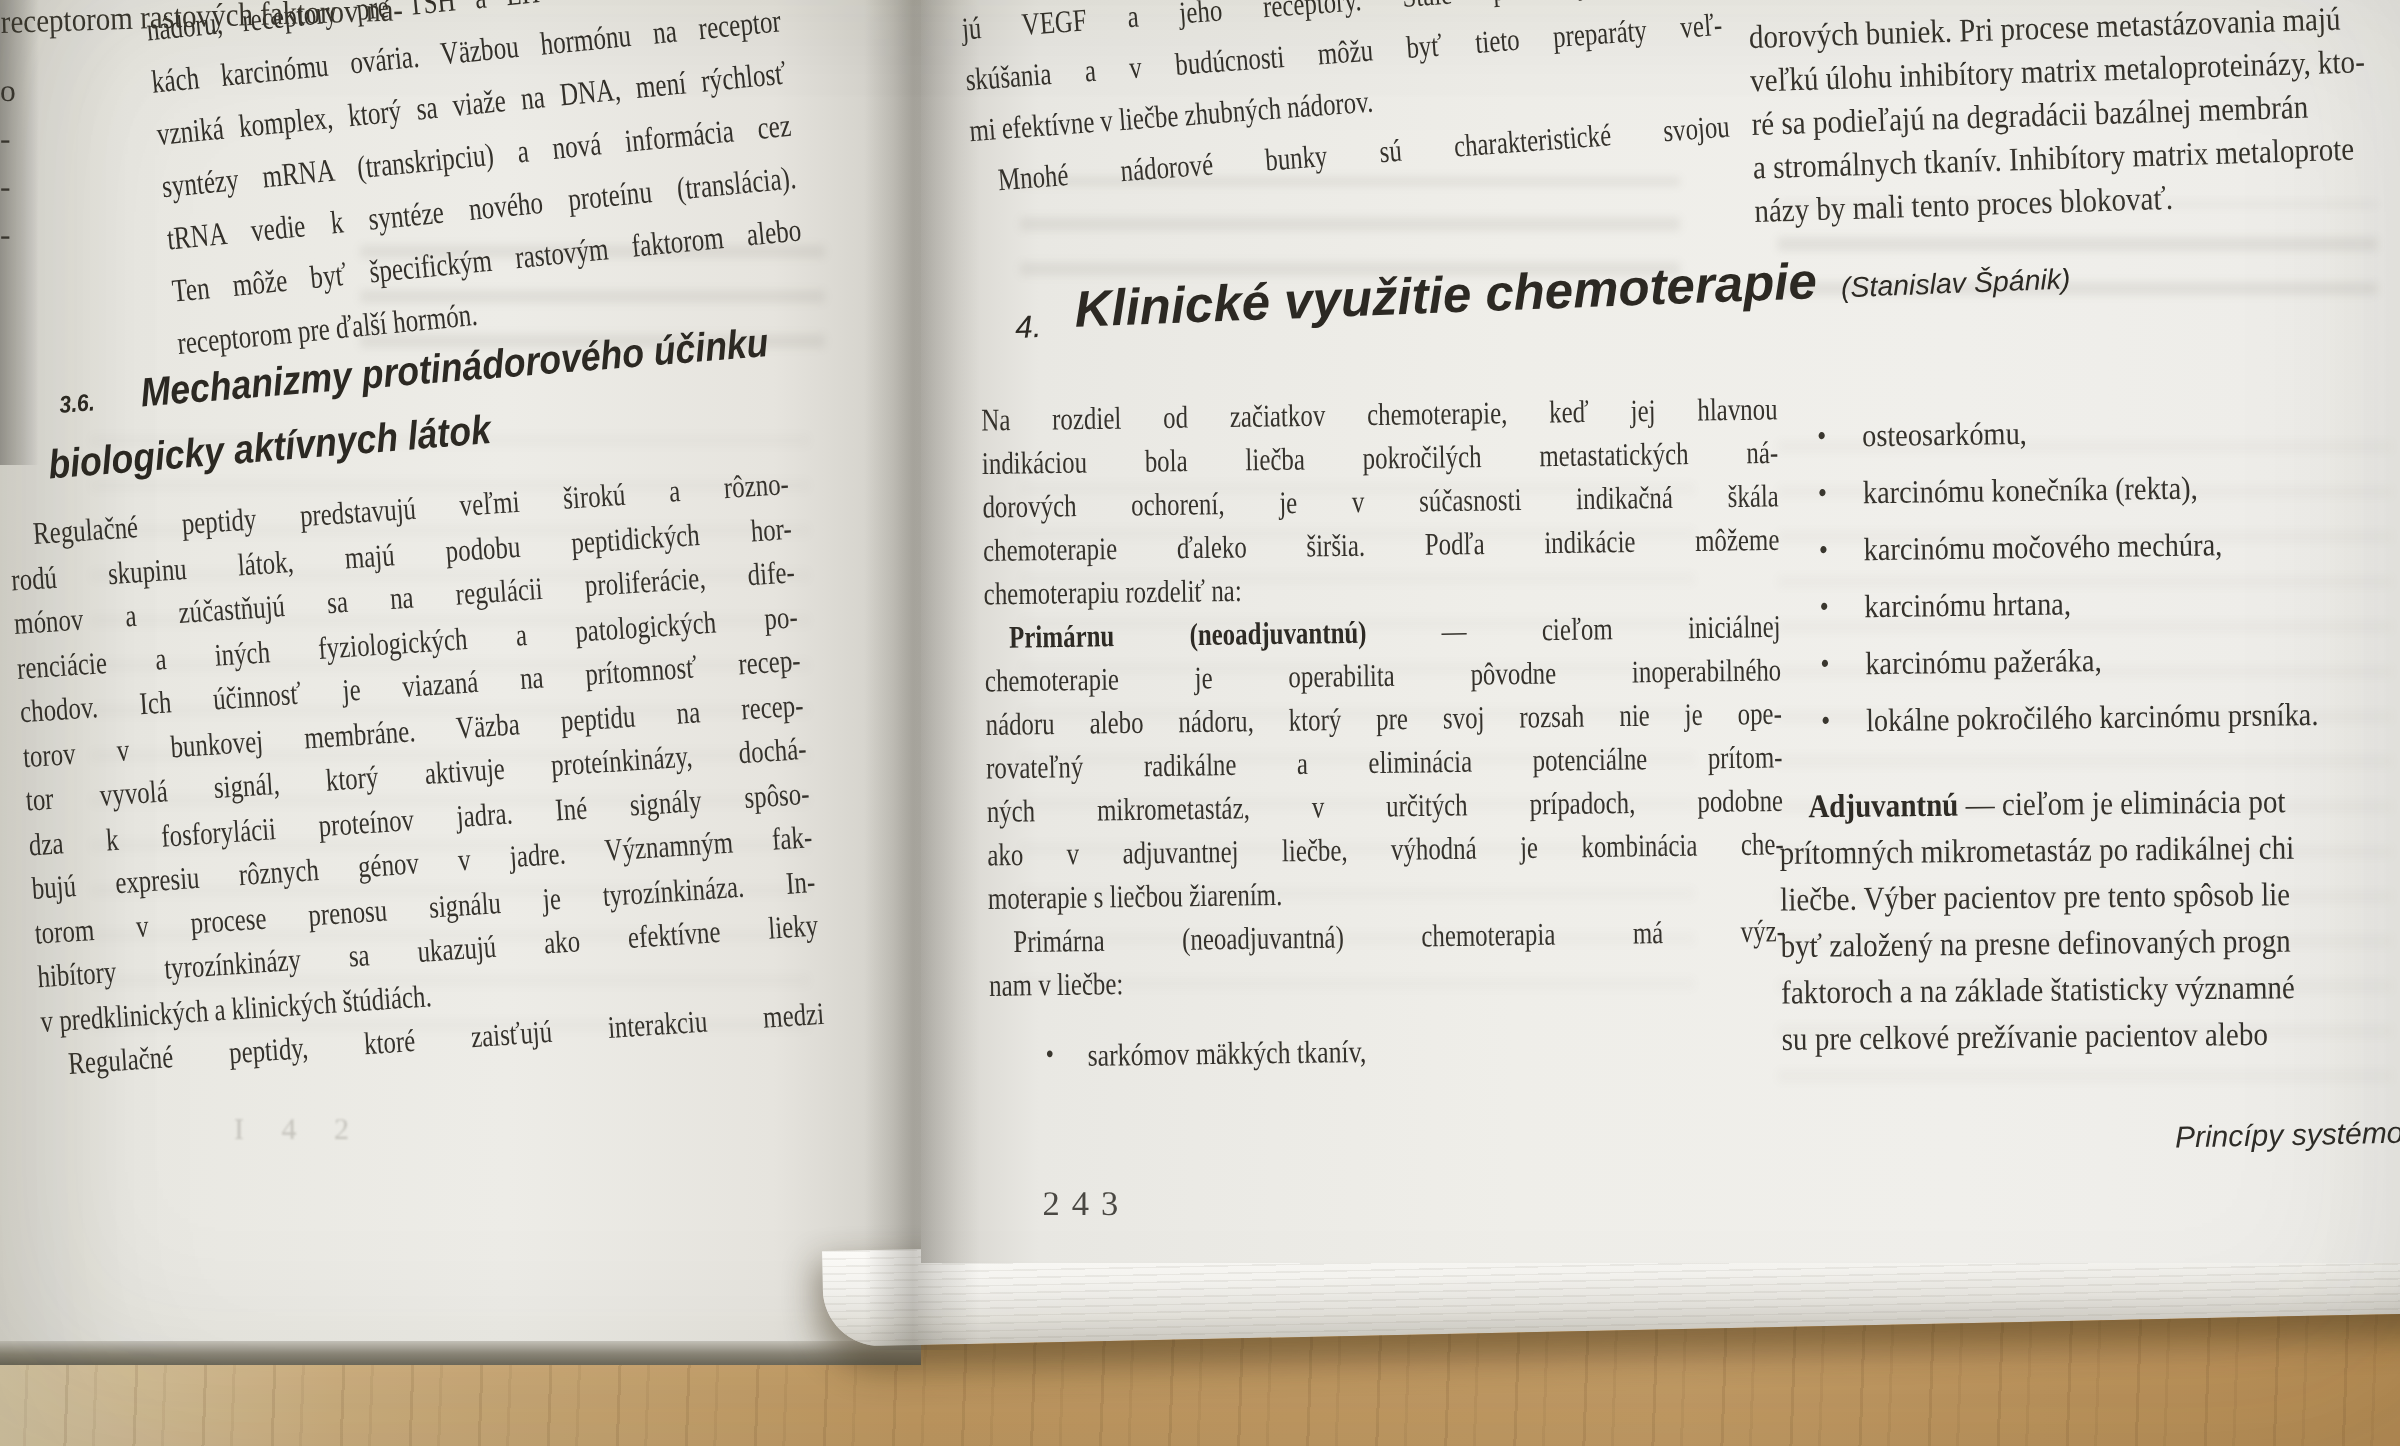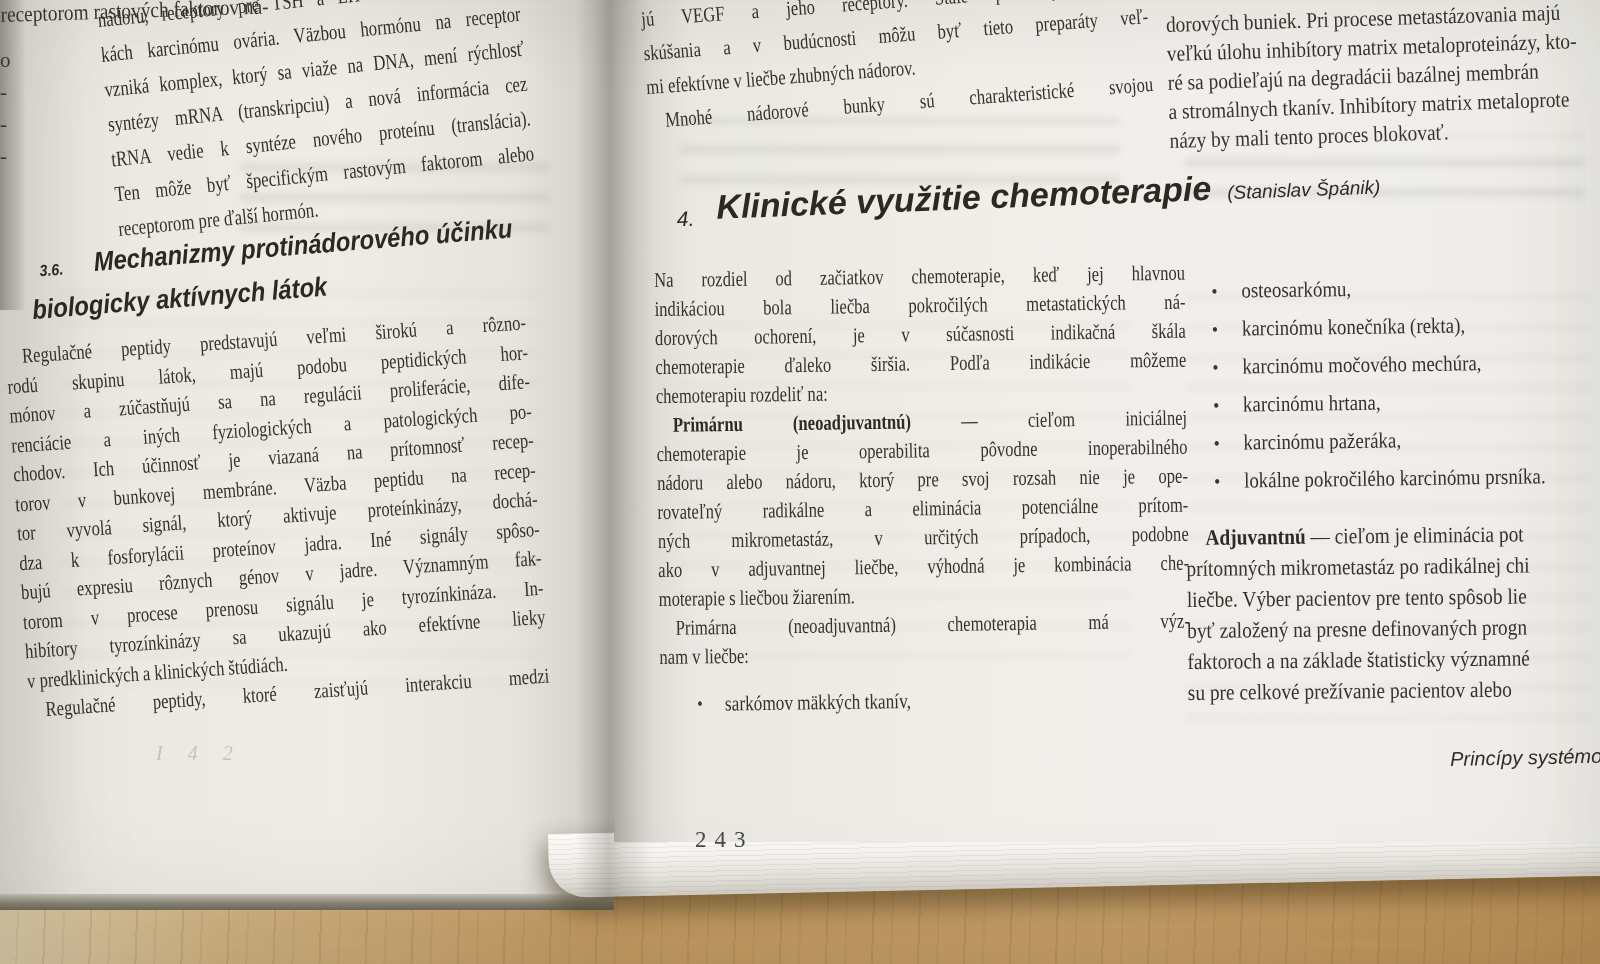--- a/index.html
+++ b/index.html
@@ -78,21 +78,21 @@
     font-family:"Liberation Sans","DejaVu Sans",sans-serif;font-style:italic;font-weight:700;color:#2c2923;
   }
   .lp-head .sec-num{position:absolute;left:12px;top:17px;font-size:16px;font-weight:700;}
   .lp-head .t1{margin-left:74px;font-size:27px;line-height:42px;}
   .lp-head .t2{margin-left:0;font-size:27px;line-height:44px;}
   .lp-body{
     left:30px;top:342px;width:660px;font-size:21px;line-height:29.5px;
     transform:rotate(-3.8deg) scaleX(.79);transform-origin:left bottom;
   }
   .lp-ghostnum{
-    position:absolute;left:156px;top:742px;font-size:20px;font-style:italic;
+    position:absolute;left:156px;top:742px;font-size:20px;
     letter-spacing:10px;color:rgba(110,105,95,.30);filter:blur(.6px);
   }
   
   .mc-top{
     left:650px;top:2px;width:640px;font-size:21px;line-height:34px;
     transform:rotate(-4.2deg) scaleX(.79);transform-origin:left bottom;
   }
   .mc-head{
     left:660px;top:190px;width:760px;height:60px;
     transform:rotate(-2.2deg);transform-origin:left bottom;
@@ -126,21 +126,21 @@
   .rc-adjuvant{
     left:1186px;top:522px;width:640px;font-size:22px;line-height:31px;
     transform:rotate(-.6deg) scaleX(.88);transform-origin:left top;
   }
   .footer-note{
     position:absolute;left:1450px;top:746px;white-space:pre;
     font-family:"Liberation Sans","DejaVu Sans",sans-serif;font-style:italic;font-size:20px;color:#2f2d28;
     transform:rotate(-1.2deg);
   }
   .page-number{
-    position:absolute;left:695px;top:827px;font-size:23px;letter-spacing:8px;color:#4a4843;
+    position:absolute;left:695px;top:790px;font-size:23px;letter-spacing:8px;color:#4a4843;
   }
 </style>
 </head>
 <body>
 
 <div class="photo">
 
   <div class="table-wood"></div>
 
   <div class="page-left"></div>

